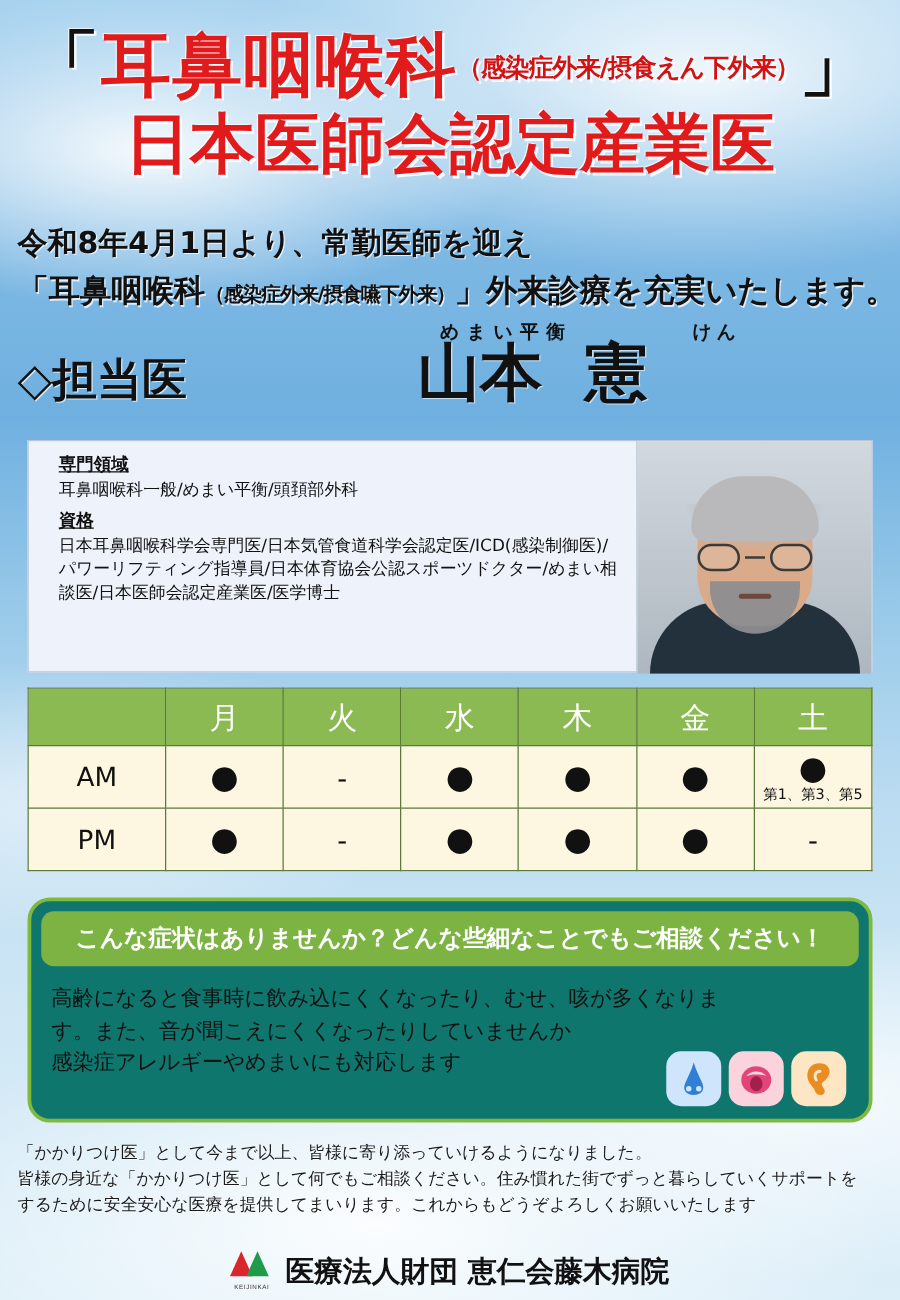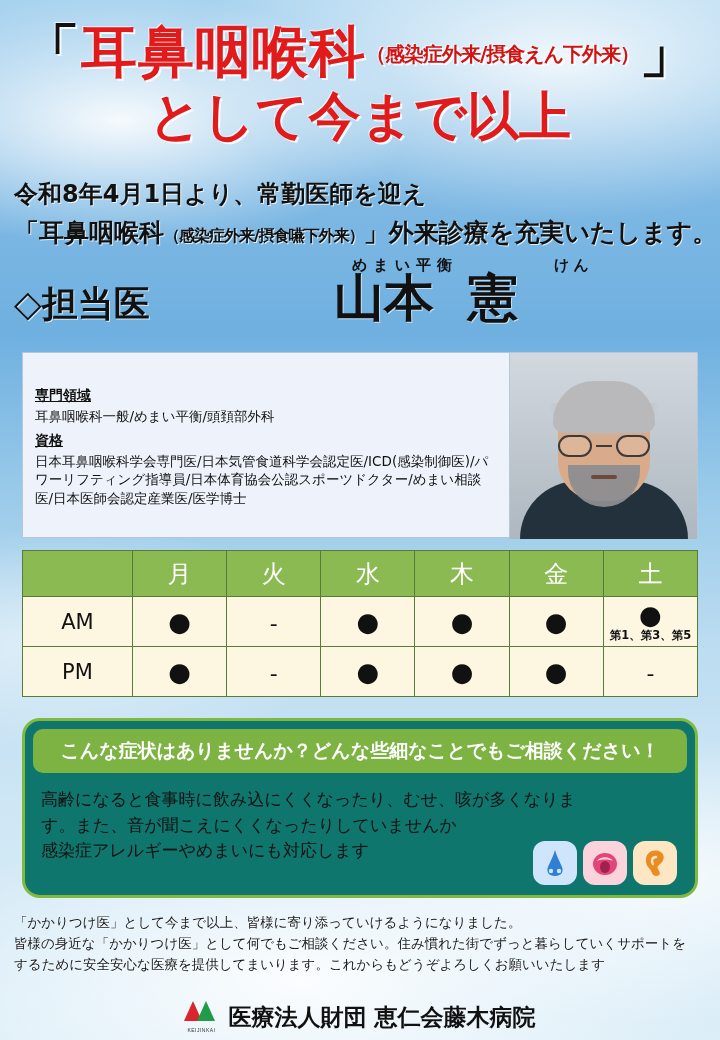--- a/index.html
+++ b/index.html
@@ -81,21 +81,21 @@
     text-shadow:1px 1px 0 rgba(255,255,255,0.6);
   }
   .docname .gap { display:inline-block; width:34px; }
 
   
   .profile {
     position:absolute; left:22px; top:352px; width:676px; height:186px;
     background:#eef3fb; border:1px solid #b9c6d8;
     display:flex;
   }
-  .profile-text { flex:1; padding:10px 12px 8px 12px;margin-top:24px; }
+  .profile-text { flex:1; padding:10px 12px 8px 24px; }
   .ph {
     font-family:"DejaVu Sans", sans-serif; font-weight:bold; font-size:14px; color:#111;
     text-decoration:underline; margin-bottom:2px;
   }
   .pb {
     font-family:"DejaVu Sans", sans-serif; font-size:13.5px; color:#111; line-height:1.35;
     margin-bottom:7px;
   }
   .portrait {
     width:188px; height:186px; margin:0; position:relative; overflow:hidden;
@@ -152,21 +152,21 @@
     font-family:"DejaVu Sans", sans-serif; font-weight:normal; font-size:24px;
   }
   .sched tbody td {
     height:50px; background:#fdf6e0;
     font-family:"DejaVu Sans", sans-serif; font-size:26px; color:#111;
   }
   .sched tbody td.rowlab {
     background:#fdf6e0; font-size:21px; color:#111;
   }
   .dot { font-size:26px; line-height:1; }
-  .notes { display:block; font-size:11.5px; color:#111; margin-top:-2px;font-weight:bold; }
+  .notes { display:block; font-size:11.5px; color:#111; margin-top:-2px; }
   .dash { font-size:22px; }
 
   
   .sym {
     position:absolute; left:22px; top:718px; width:676px; height:180px;
     border:3px solid #7fba3e; border-radius:18px; background:#0f766e;
     overflow:hidden;
   }
   .sym-head {
     margin:8px; height:44px; border-radius:10px; background:#7cb342;
@@ -206,21 +206,21 @@
 <body>
 
 <div class="sky"></div>
 
 <div class="page">
 
   <div class="title-wrap">
     <div class="title1">
       <span class="brk">「</span><span>耳鼻咽喉科</span><span class="sub">（感染症外来/摂食えん下外来）</span><span class="brk">」</span>
     </div>
-    <div class="title2">として今まで以上</div>
+    <div class="title2">日本医師会認定産業医</div>
   </div>
 
   <div class="lead">
     <div class="l1">令和8年4月1日より、常勤医師を迎え</div>
     <div class="l2">
       <span>「</span><span>耳鼻咽喉科</span><span class="small">（感染症外来/摂食嚥下外来）</span><span>」</span><span>外来診療を充実いたします。</span>
     </div>
   </div>
 
   <div class="docline">

